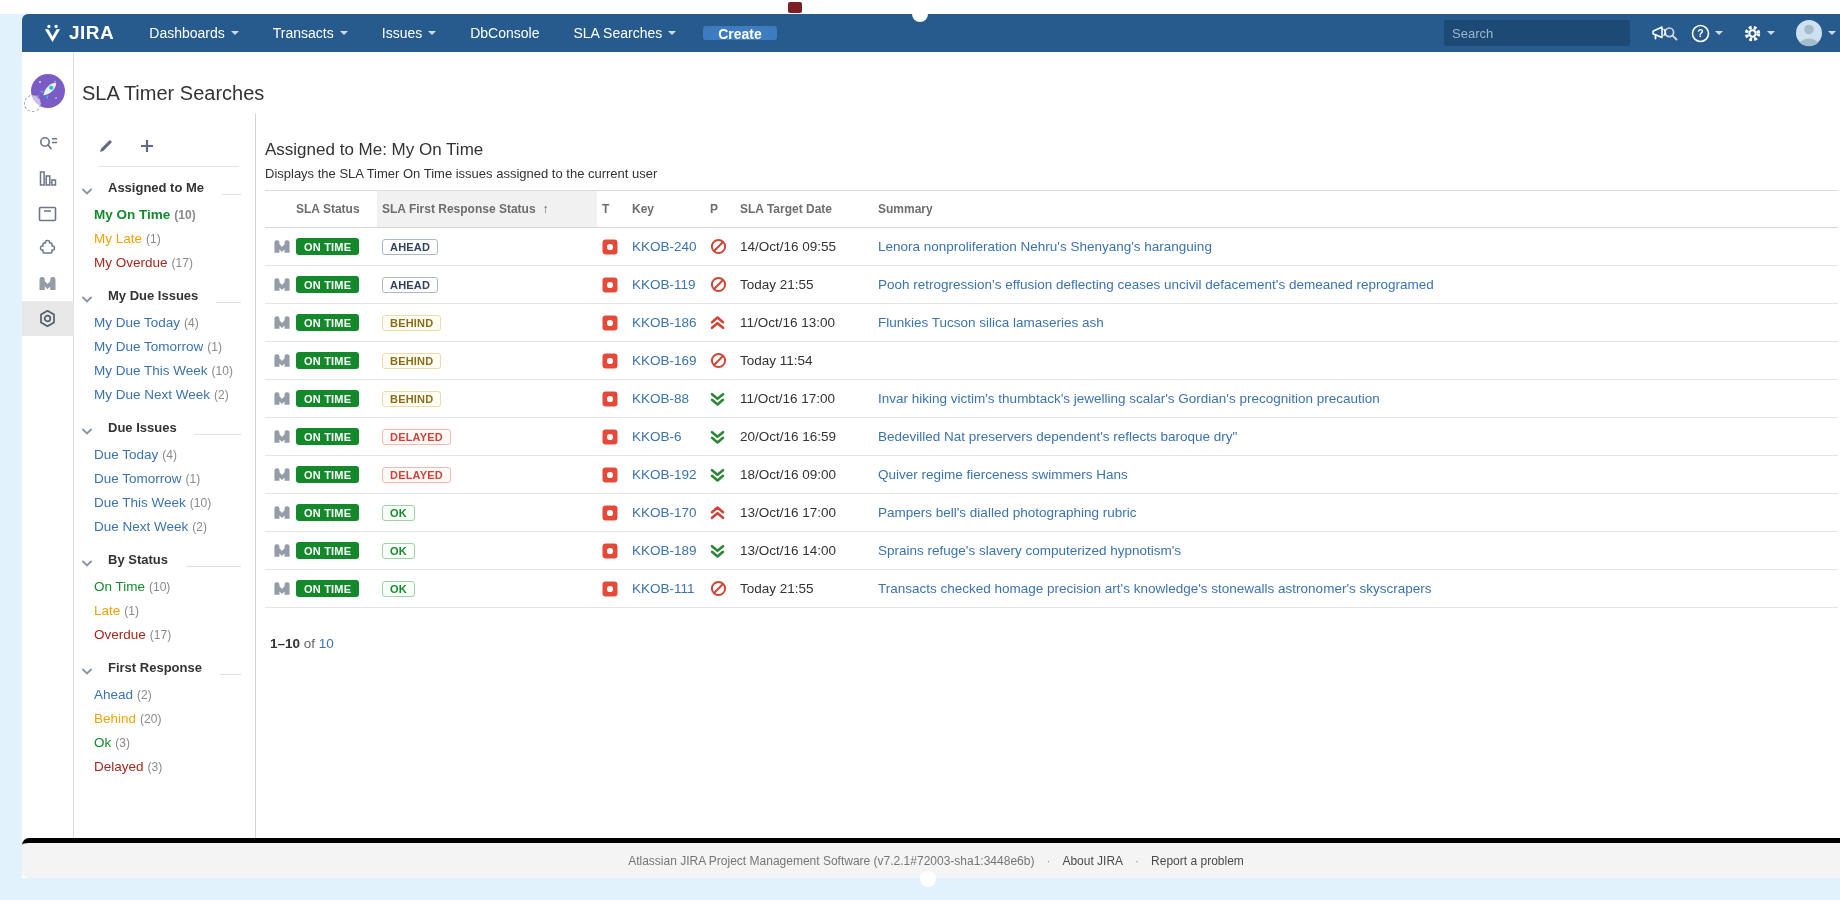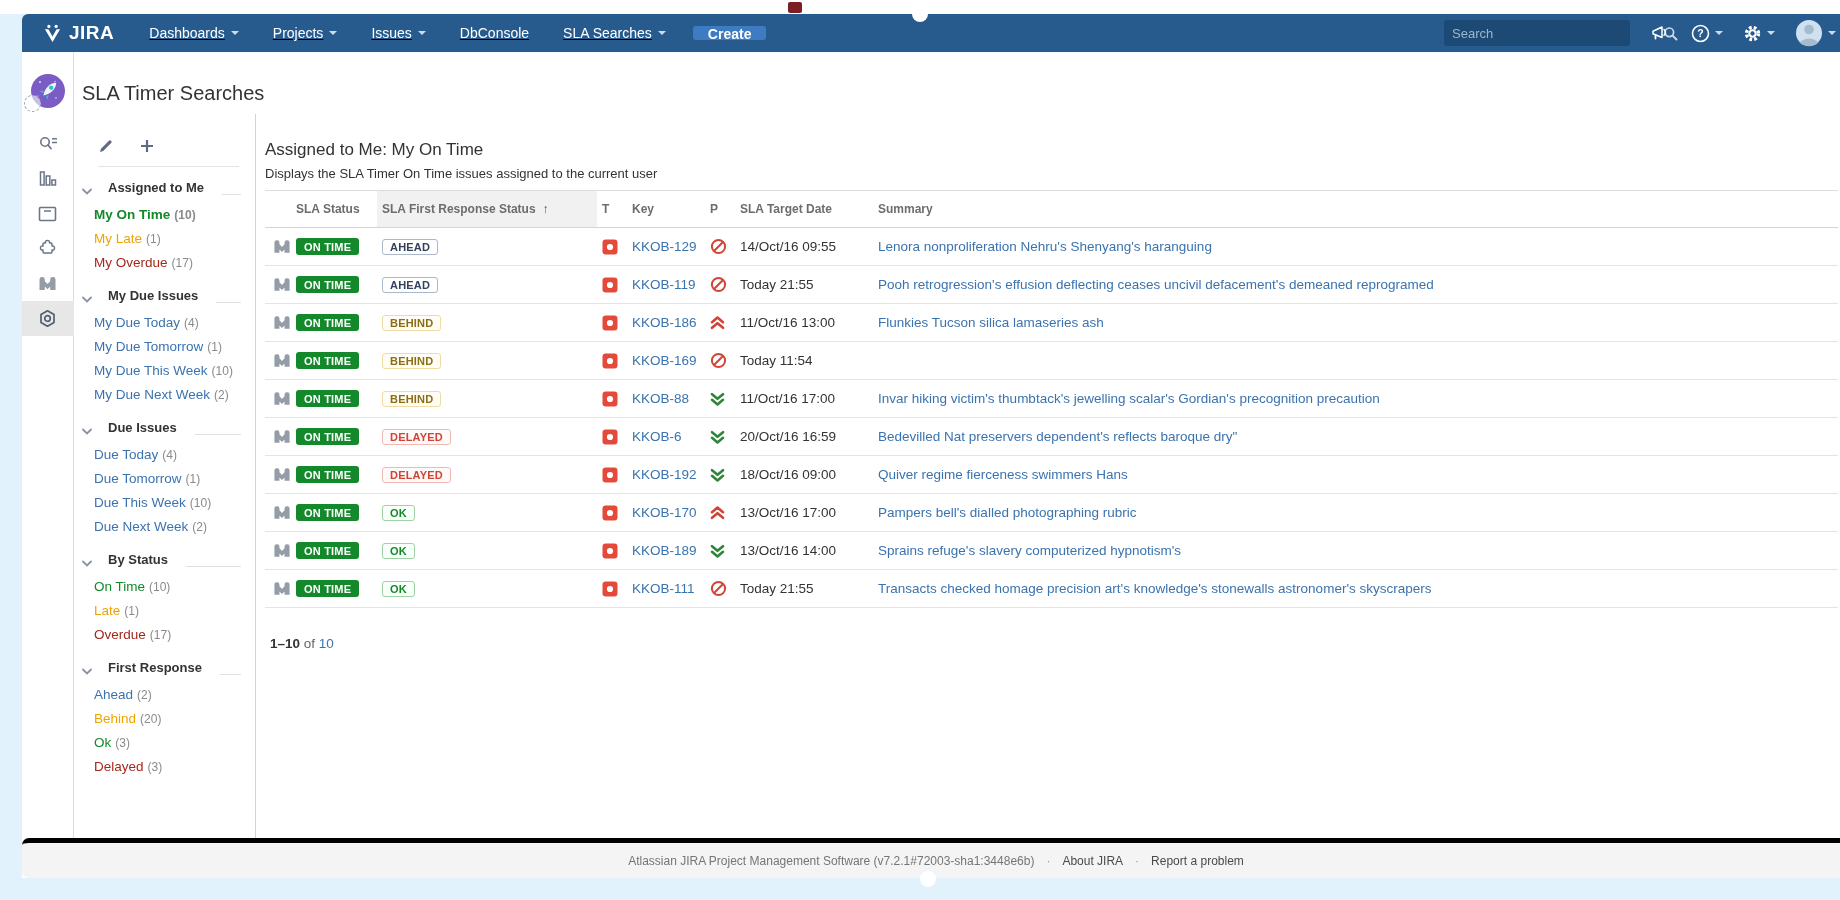--- a/index.html
+++ b/index.html
@@ -13,21 +13,21 @@
   .notch-top { left:912px; top:6px; }
   .notch-bottom { left:920px; top:871px; }
 
   .window { position:absolute; left:22px; top:14px; width:1828px; height:864px; background:#ffffff;
     border-radius:6px 6px 0 0; overflow:hidden; }
 
   
   .navbar { height:38px; background:var(--nav-bg,#275b8e); display:flex; align-items:center; padding:0 14px 0 20px; }
   .logo { display:flex; align-items:center; gap:6px; margin-right:18px; cursor:pointer; }
   .logo span { color:#fff; font-size:19px; font-weight:bold; letter-spacing:.5px; }
-  .menu { display:flex; height:100%;text-decoration:underline; }
+  .menu { display:flex; height:100%; }
   .nav-item { display:flex; align-items:center; gap:6px; color:#fff; font-size:14px; padding:0 17px; height:100%; cursor:pointer; }
   .caret { width:0; height:0; border-left:4px solid transparent; border-right:4px solid transparent; border-top:4px solid rgba(255,255,255,.78); }
   .create { margin-left:10px; height:14px; padding:0 15px; background:var(--create-btn,#3e7cc1); color:#fff;
     font-size:14px; font-weight:bold; border:none; border-radius:3px; cursor:pointer; font-family:inherit; }
   .nav-right { margin-left:auto; display:flex; align-items:center; gap:20px; }
   .searchbox { display:flex; align-items:center; background:var(--search-bg,#1d4a74); border-radius:3px; height:26px; width:186px; padding:12px 8px;gap:35px; }
   .searchbox input { flex:1; background:transparent; border:none; outline:none; color:#e8f0f8; font-size:13px; font-family:inherit; }
   .searchbox input::placeholder { color:#9db5cf; }
   .nav-ic { display:flex; align-items:center; gap:5px; cursor:pointer; }
 
@@ -108,21 +108,21 @@
           </svg>
         </span>
       <span>JIRA</span>
     </div>
     <nav class="menu" id="navMenu">
         <div class="nav-item">
           <span>Dashboards</span>
           <i class="caret"></i>
         </div>
         <div class="nav-item">
-          <span>Projects</span>
+          <span>Transacts</span>
           <i class="caret"></i>
         </div>
         <div class="nav-item">
           <span>Issues</span>
           <i class="caret"></i>
         </div>
         <div class="nav-item">
           <span>DbConsole</span>
         </div>
         <div class="nav-item">
@@ -430,21 +430,21 @@
                   <div class="cell">
                     <span class="lz lz-ahead">AHEAD</span>
                   </div>
                   <div class="cell">
                     <svg width="16" height="16" viewBox="0 0 16 16">
                       <rect x="0.5" y="0.5" width="15" height="15" rx="3.2" fill="#e5493a"></rect>
                       <circle cx="8" cy="8" r="3.1" fill="#fff"></circle>
                     </svg>
                   </div>
                   <div class="cell">
-                    <a class="lnk">KKOB-129</a>
+                    <a class="lnk">KKOB-240</a>
                   </div>
                   <div class="cell">
                     <svg width="17" height="17" viewBox="0 0 17 17">
                       <circle cx="8.5" cy="8.5" r="6.6" fill="none" stroke="#d04437" stroke-width="2"></circle>
                       <line x1="4" y1="13" x2="13" y2="4" stroke="#d04437" stroke-width="2"></line>
                     </svg>
                   </div>
                   <div class="cell">
                     <span class="dateTxt">14/Oct/16 09:55</span>
                   </div>

